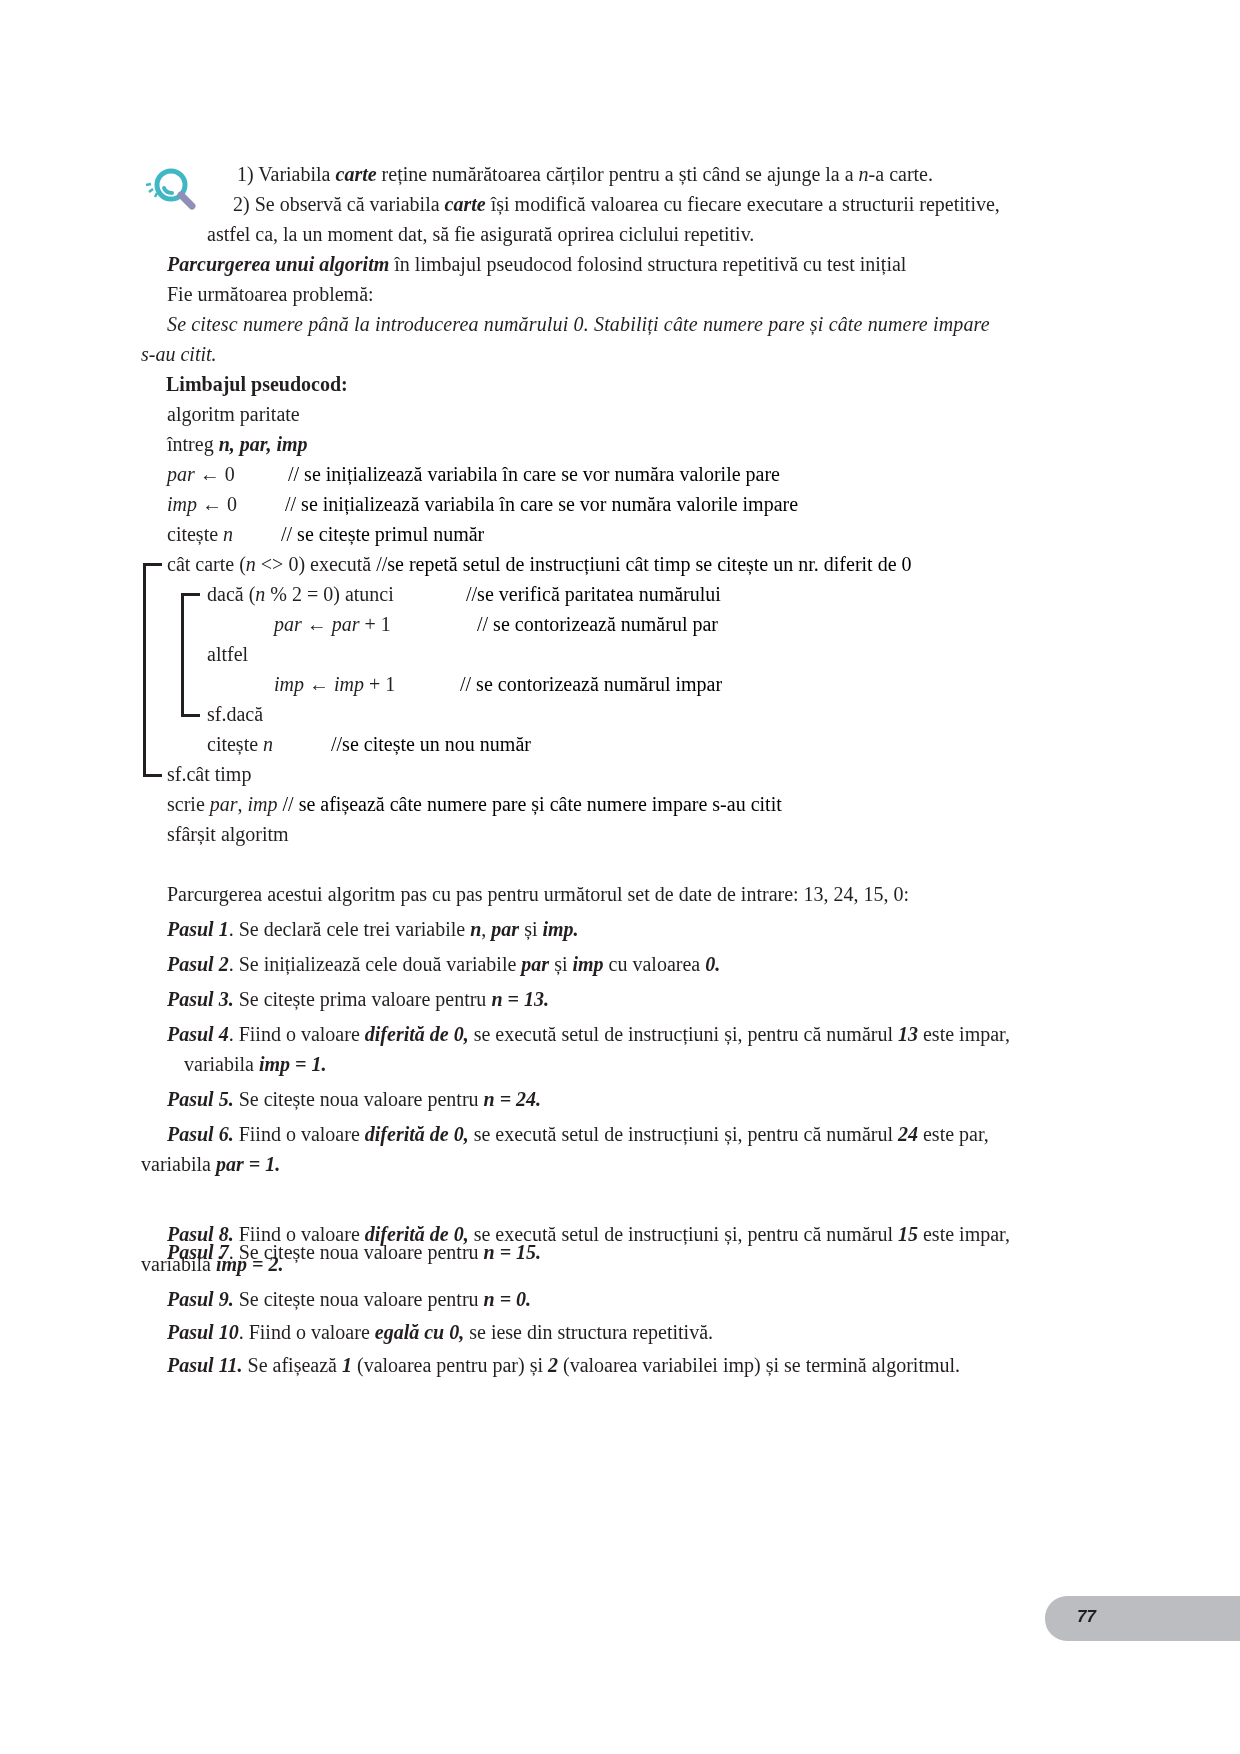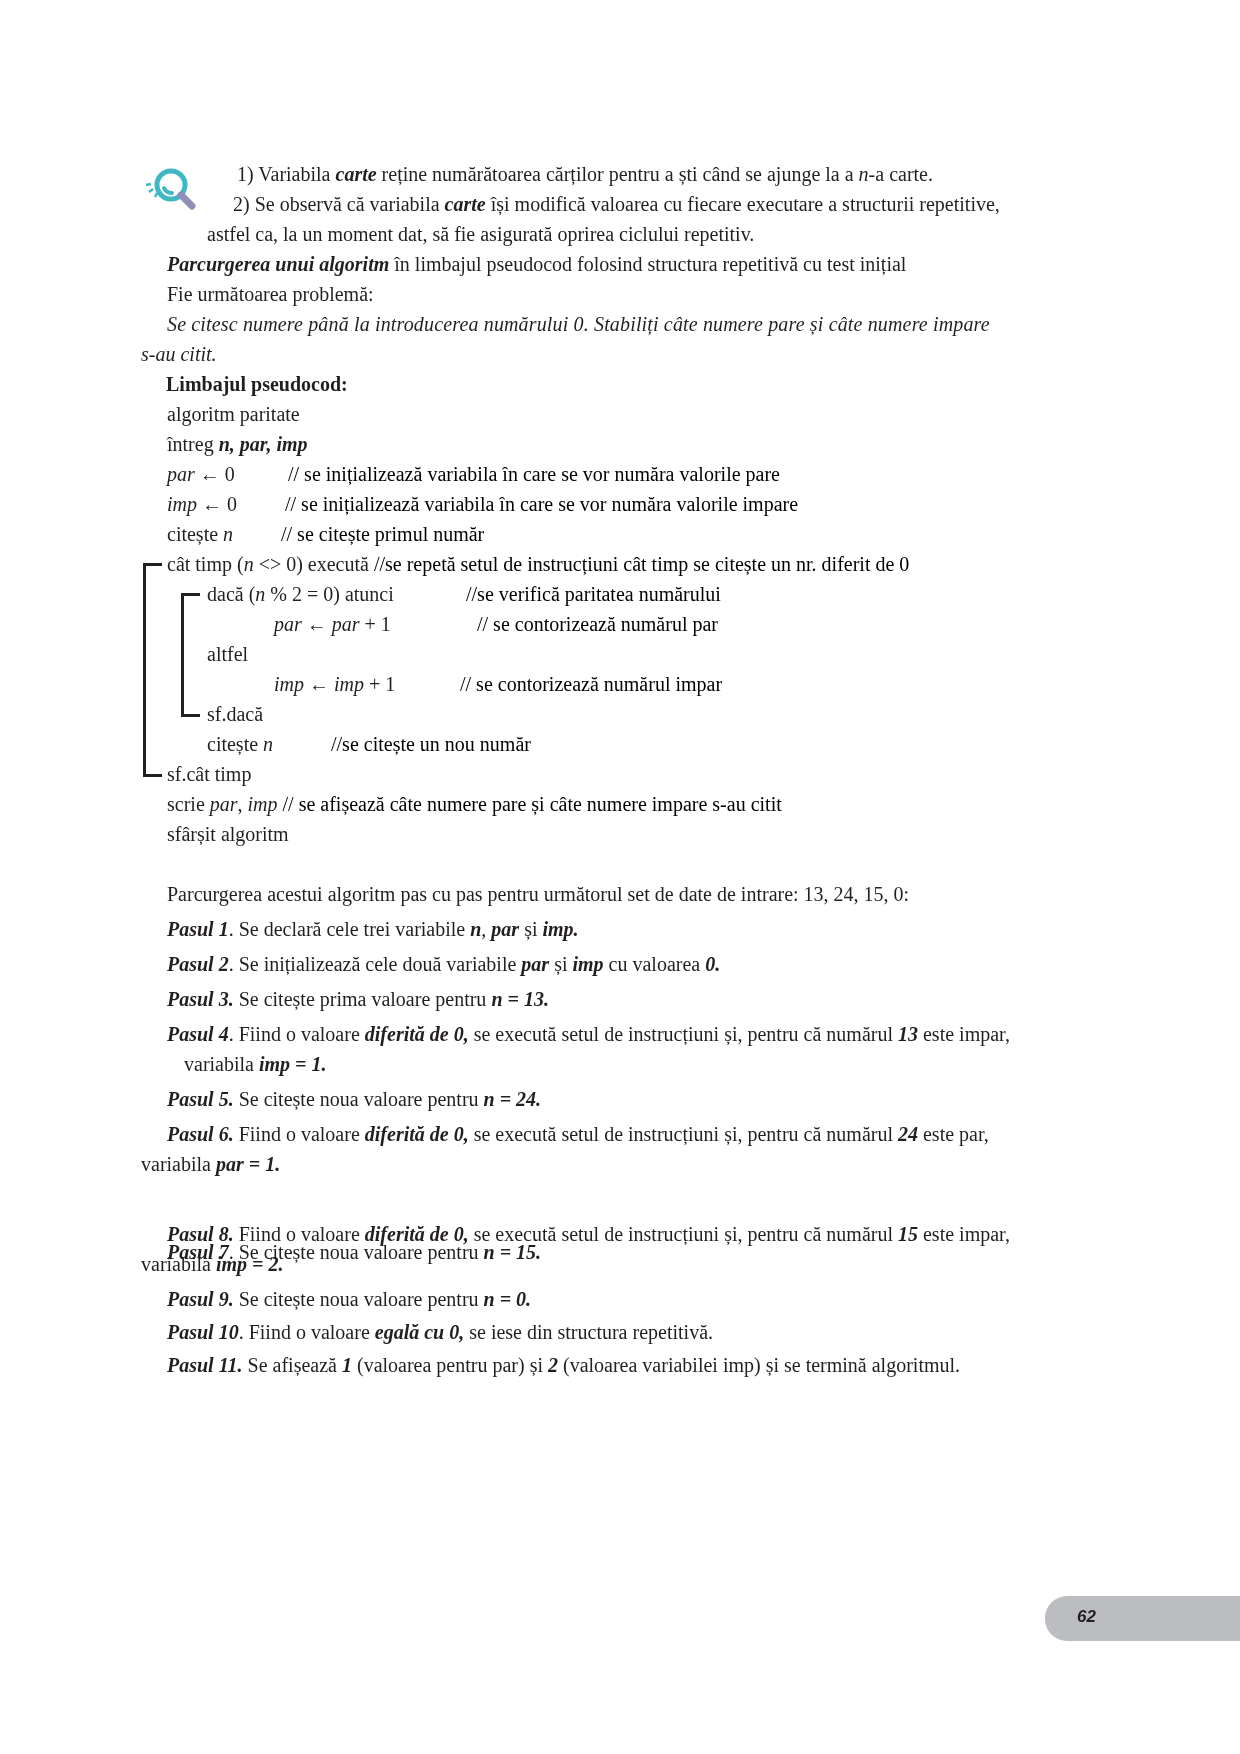--- a/index.html
+++ b/index.html
@@ -60,21 +60,21 @@
 <div class="abs" style="left:167px; top:522px;">
   <span>citește </span><span class="i">n</span>
 </div>
 <div class="abs blue" style="left:281px; top:522px;">// se citește primul număr</div>
 
 <div class="bracket" style="left:143px; top:563px; width:16px; height:208px;"></div>
 
 <div class="bracket" style="left:181px; top:593px; width:16px; height:118px;"></div>
 
 <div class="abs" style="left:167px; top:552px;">
-  <span>cât timp (</span><span class="i">n</span><span> &lt;&gt; 0) execută </span><span class="blue">//se repetă setul de instrucțiuni cât timp se citește un nr. diferit de 0</span>
+  <span>cât carte (</span><span class="i">n</span><span> &lt;&gt; 0) execută </span><span class="blue">//se repetă setul de instrucțiuni cât timp se citește un nr. diferit de 0</span>
 </div>
 <div class="abs" style="left:207px; top:582px;">
   <span>dacă (</span><span class="i">n</span><span> % 2 = 0) atunci</span>
 </div>
 <div class="abs blue" style="left:466px; top:582px;">//se verifică paritatea numărului</div>
 <div class="abs" style="left:274px; top:612px;">
   <span class="i">par</span><span> ← </span><span class="i">par</span><span> + 1</span>
 </div>
 <div class="abs blue" style="left:477px; top:612px;">// se contorizează numărul par</div>
 <div class="abs" style="left:207px; top:642px;">altfel</div>
@@ -132,13 +132,13 @@
   <span class="bi">Pasul 9.</span><span> Se citește noua valoare pentru </span><span class="bi">n = 0.</span>
 </div>
 <div class="abs" style="left:167px; top:1320px;">
   <span class="bi">Pasul 10</span><span>. Fiind o valoare </span><span class="bi">egală cu 0,</span><span> se iese din structura repetitivă.</span>
 </div>
 <div class="abs" style="left:167px; top:1353px;">
   <span class="bi">Pasul 11.</span><span> Se afișează </span><span class="bi">1</span><span> (valoarea pentru par) și </span><span class="bi">2</span><span> (valoarea variabilei imp) și se termină algoritmul.</span>
 </div>
 
 <div class="page-tab"></div>
-<div class="page-num">62</div>
+<div class="page-num">77</div>
 
 </body></html>

